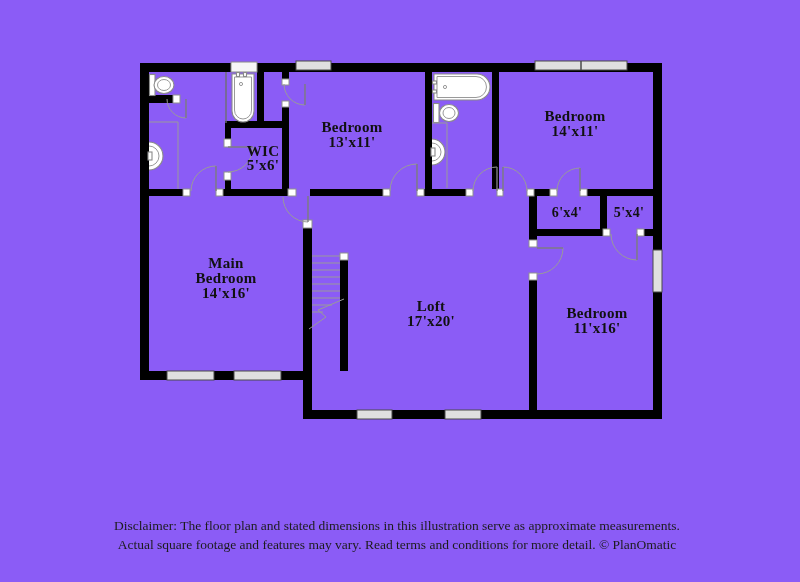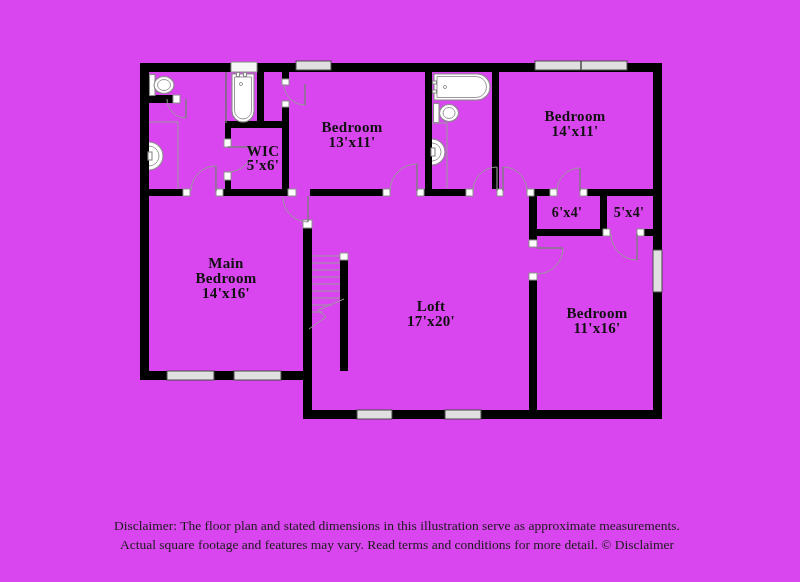--- a/index.html
+++ b/index.html
@@ -1,16 +1,16 @@
 <!DOCTYPE html>
 <html><head>
 <meta charset="utf-8">
 <style>
   html,body{margin:0;padding:0;background:#ffffff;}
-  .page{position:relative;width:800px;height:582px;background:#d946ef;overflow:hidden;
+  .page{position:relative;width:800px;height:582px;background:#8b5cf6;overflow:hidden;
         font-family:"Liberation Serif",serif;}
   .plan-svg{position:absolute;top:0;left:0;}
   .wall{fill:#000000;stroke:none;}
   .win{fill:#e0e0e0;stroke:#4a4a4a;stroke-width:1;}
   .win-light{fill:#f6f6f6;stroke:#8a8a8a;stroke-width:1;}
   .jamb{fill:#ffffff;stroke:#8f8f8f;stroke-width:1;}
   .door-arc{fill:none;stroke:#9a9a9a;stroke-width:1;}
   .door-leaf{fill:none;stroke:#7d7d7d;stroke-width:1.4;}
   .fix{fill:#ffffff;stroke:#8a8a8a;stroke-width:1.1;}
   .fix-thin{fill:none;stroke:#9a9a9a;stroke-width:1;}
@@ -233,15 +233,15 @@
       <tspan x="629">5'x4'</tspan>
     </text>
     <text class="room-label" x="597" y="318">
       <tspan x="597">Bedroom</tspan><tspan x="597" dy="15">11'x16'</tspan>
     </text>
   </g>
 </svg>
 
   <div class="disclaimer">
     <div>Disclaimer: The floor plan and stated dimensions in this illustration serve as approximate measurements.</div>
-    <div>Actual square footage and features may vary. Read terms and conditions for more detail. © Disclaimer</div>
+    <div>Actual square footage and features may vary. Read terms and conditions for more detail. © PlanOmatic</div>
   </div>
 </div>
 
 </body></html>

